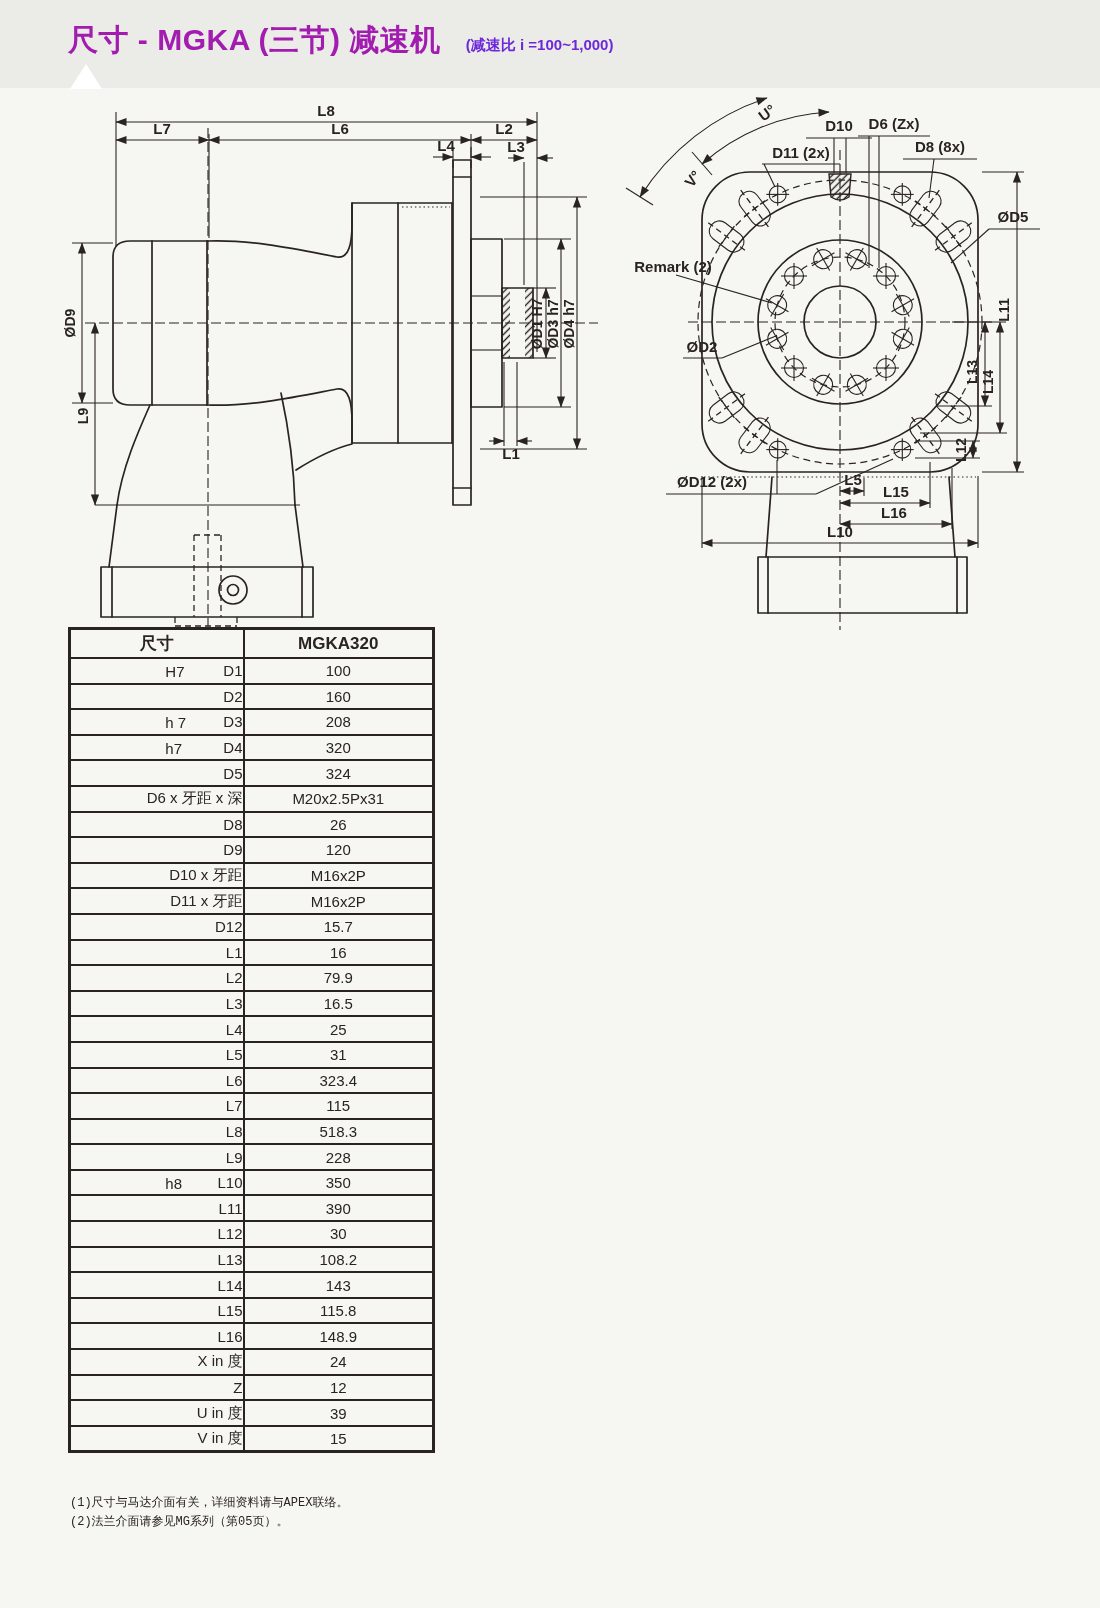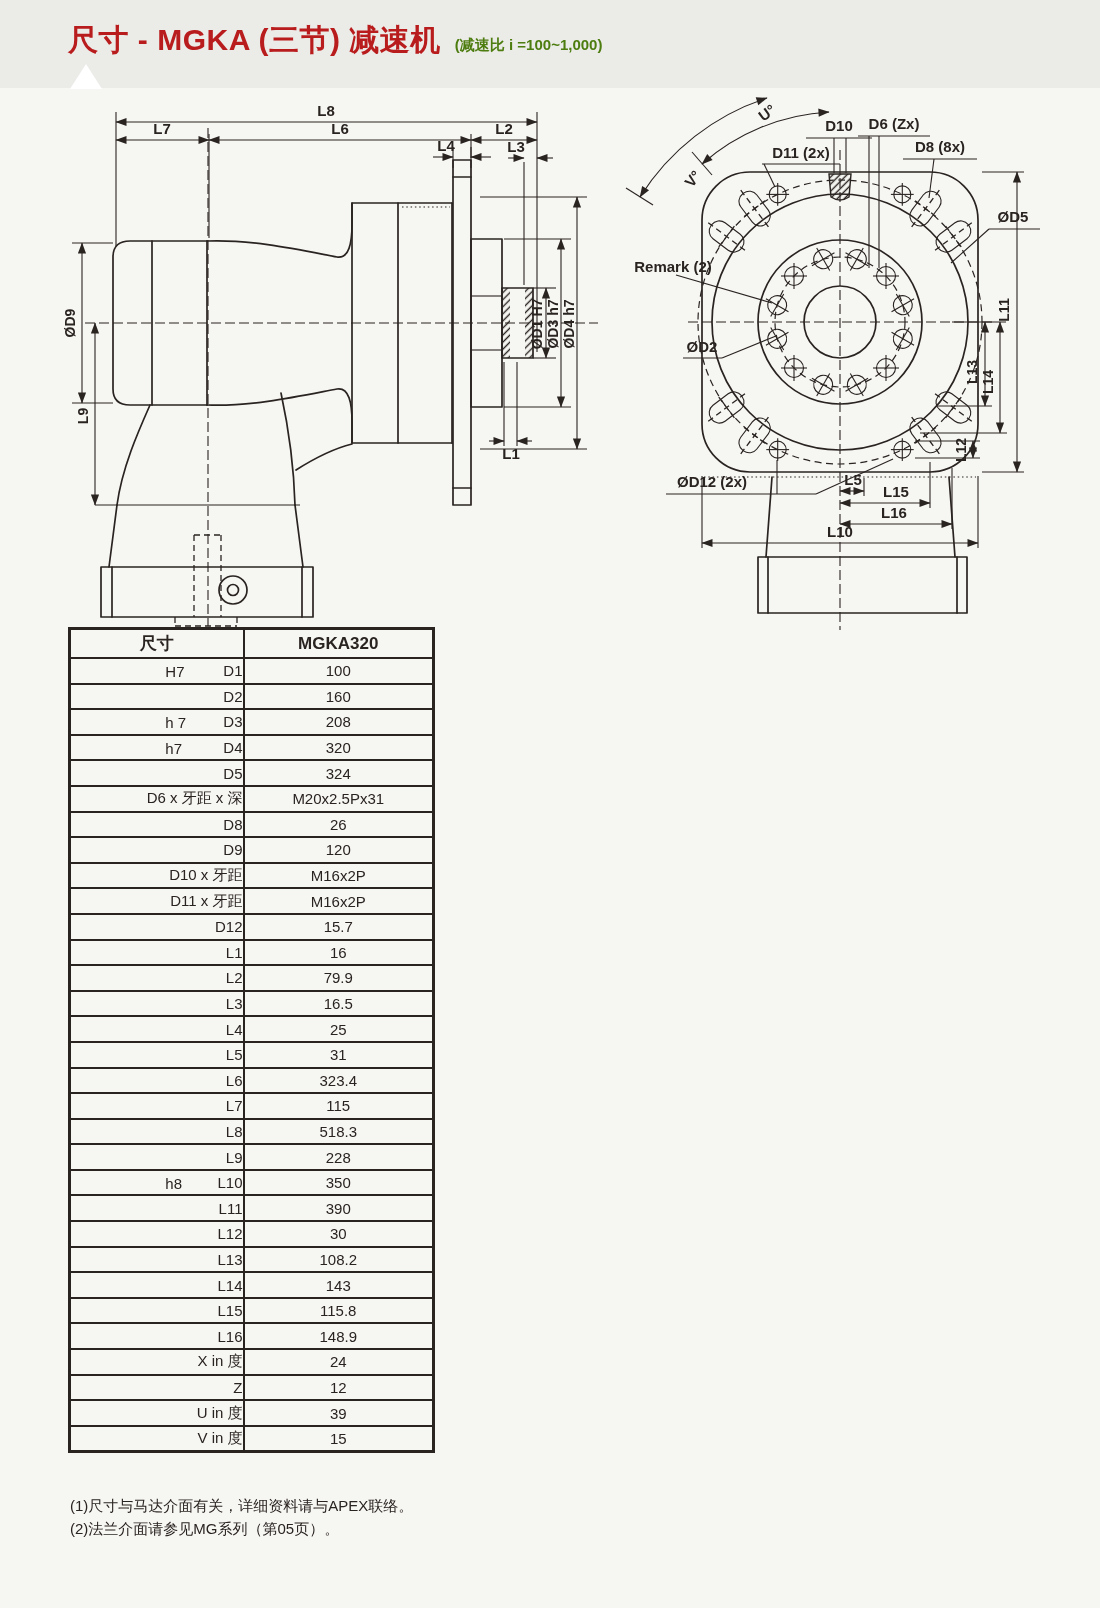--- a/index.html
+++ b/index.html
@@ -1,42 +1,42 @@
 <!DOCTYPE html>
 <html><head>
 <meta charset="utf-8">
 <style>
   html,body{margin:0;padding:0;}
   body{width:1100px;height:1608px;position:relative;background:#f6f6f3;
        font-family:"Liberation Sans",sans-serif;color:#2a2421;overflow:hidden;}
   .hdr{position:absolute;left:0;top:0;width:1100px;height:88px;background:#ebebe8;}
   .title-wrap{position:absolute;left:68px;top:20px;white-space:nowrap;}
-  .title{font-size:30px;font-weight:bold;color:#b91c1c;letter-spacing:.5px;}
-  .subtitle{font-size:15px;font-weight:bold;color:#4d7c0f;margin-left:14px;}
+  .title{font-size:30px;font-weight:bold;color:#a21caf;letter-spacing:.5px;}
+  .subtitle{font-size:15px;font-weight:bold;color:#6d28d9;margin-left:25px;}
   .tri{position:absolute;left:70px;top:64px;width:0;height:0;
        border-left:16px solid transparent;border-right:16px solid transparent;
        border-bottom:25px solid #ffffff;}
   svg.drawing{position:absolute;left:0;top:0;}
   svg text{font-family:"Liberation Sans",sans-serif;font-size:15px;font-weight:600;
            fill:#2a2421;text-anchor:middle;}
   svg text.rt{font-size:14px;}
   .s1{stroke:#2a2421;stroke-width:1.7;fill:none;stroke-linejoin:round;stroke-linecap:round;}
   .s2{stroke:#2a2421;stroke-width:1.1;fill:none;}
   .cl{stroke:#2a2421;stroke-width:1.1;fill:none;stroke-dasharray:10 4;}
   .hd{stroke:#2a2421;stroke-width:1.3;fill:none;stroke-dasharray:6 4;}
   .dc{stroke:#2a2421;stroke-width:1.2;fill:none;stroke-dasharray:7 4.5;}
   .dt{stroke:#2a2421;stroke-width:1.2;fill:none;stroke-dasharray:1.5 2.8;}
   .dim-table{position:absolute;left:68px;top:627px;width:364px;border-collapse:collapse;
              border:3px solid #2a2421;table-layout:fixed;padding-left:18px;}
   .dim-table th{border:2px solid #2a2421;font-size:17px;font-weight:bold;height:27px;padding:0;text-align:center;}
   .dim-table td{border:2px solid #2a2421;font-size:15px;height:23.6px;padding:0;}
   td.lc{position:relative;text-align:right;padding-left:30px;}
   td.lc .spec{position:absolute;left:55%;top:50%;transform:translateY(-50%);}
   td.vc{text-align:center;border-radius:9px;}
-  .notes{position:absolute;left:70px;top:1494px;font-size:15px;line-height:1.55;color:#2a2421;}
+  .notes{position:absolute;left:70px;top:1494px;font-size:12px;line-height:1.55;color:#2a2421;font-family:Liberation Mono, monospace;}
 </style>
 </head>
 <body>
 
 <div class="hdr"></div>
 <div class="title-wrap">
   <span class="title">尺寸 - MGKA (三节) 减速机</span><span class="subtitle">(减速比 i =100~1,000)</span>
 </div>
 <div class="tri"></div>
 

